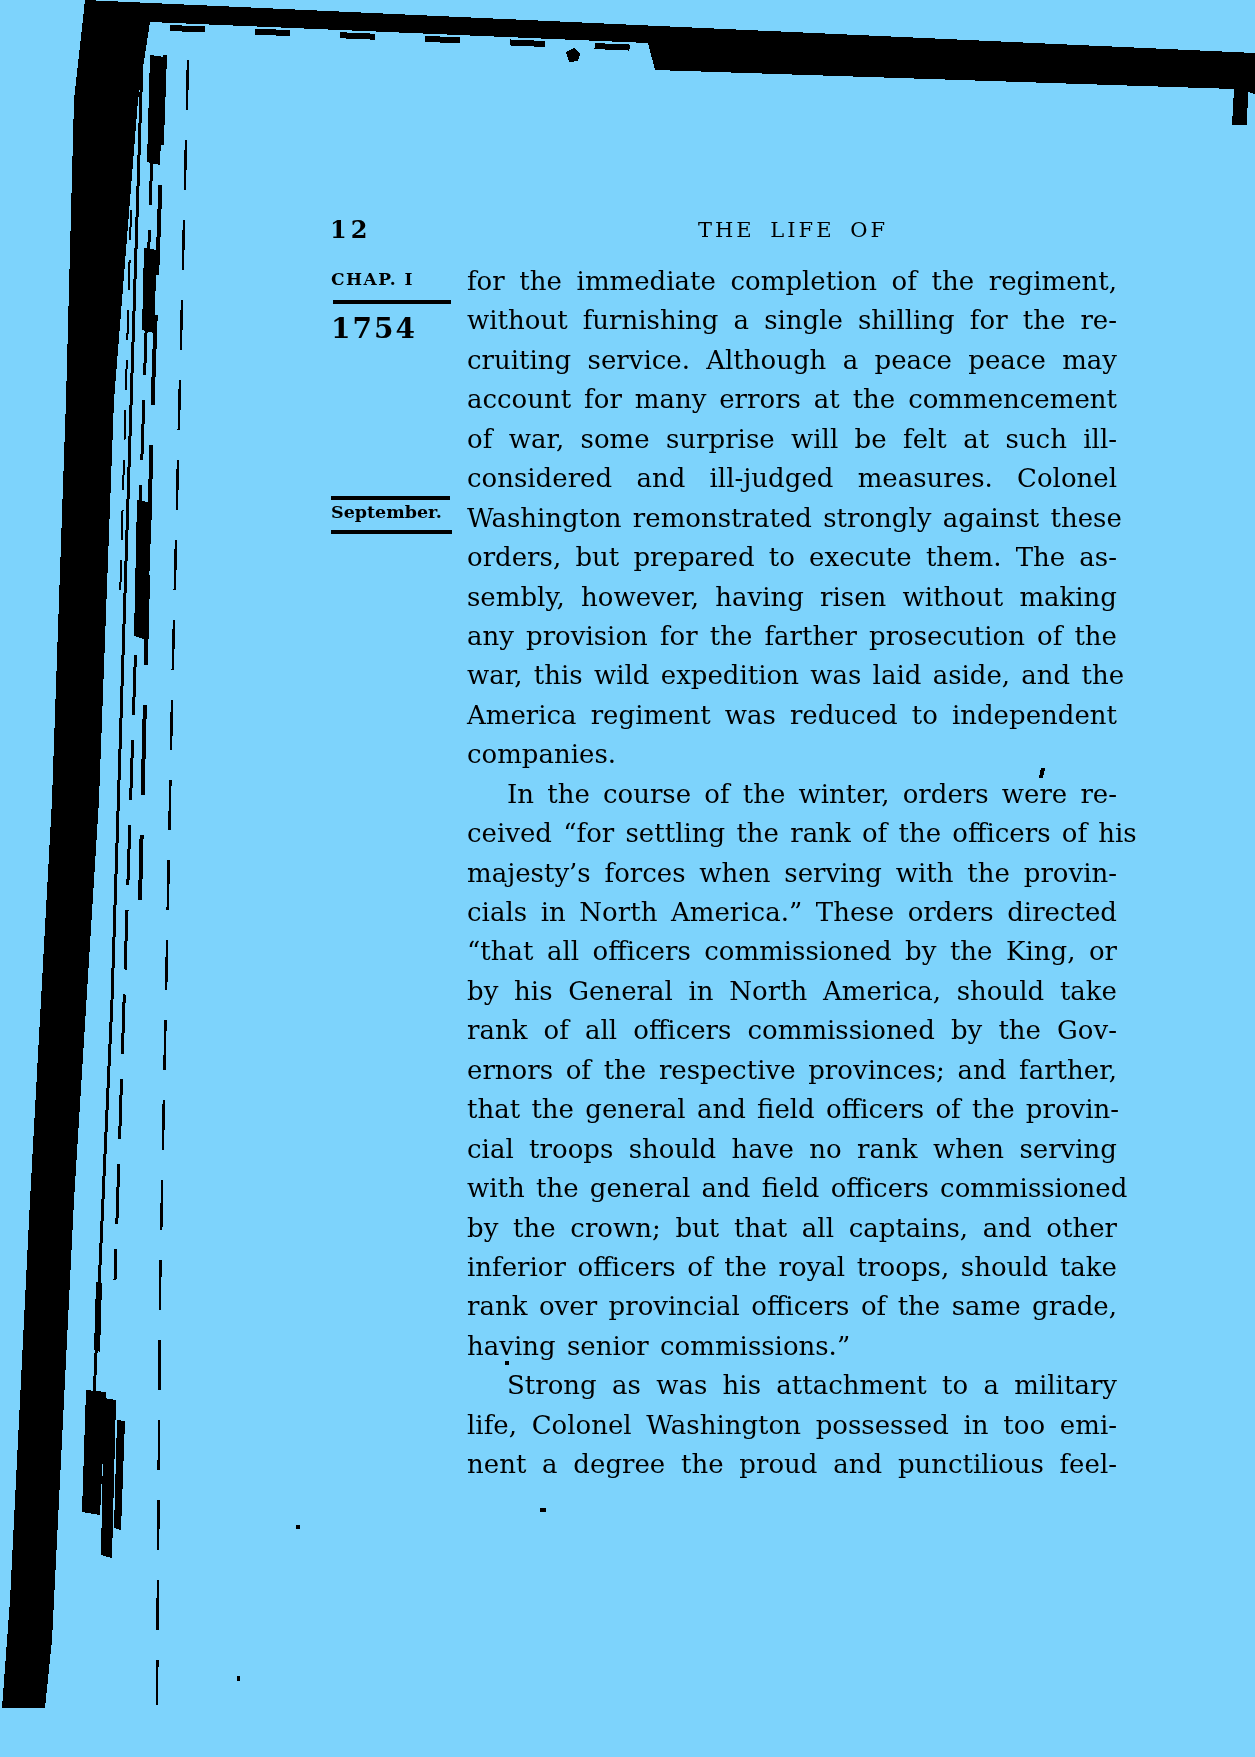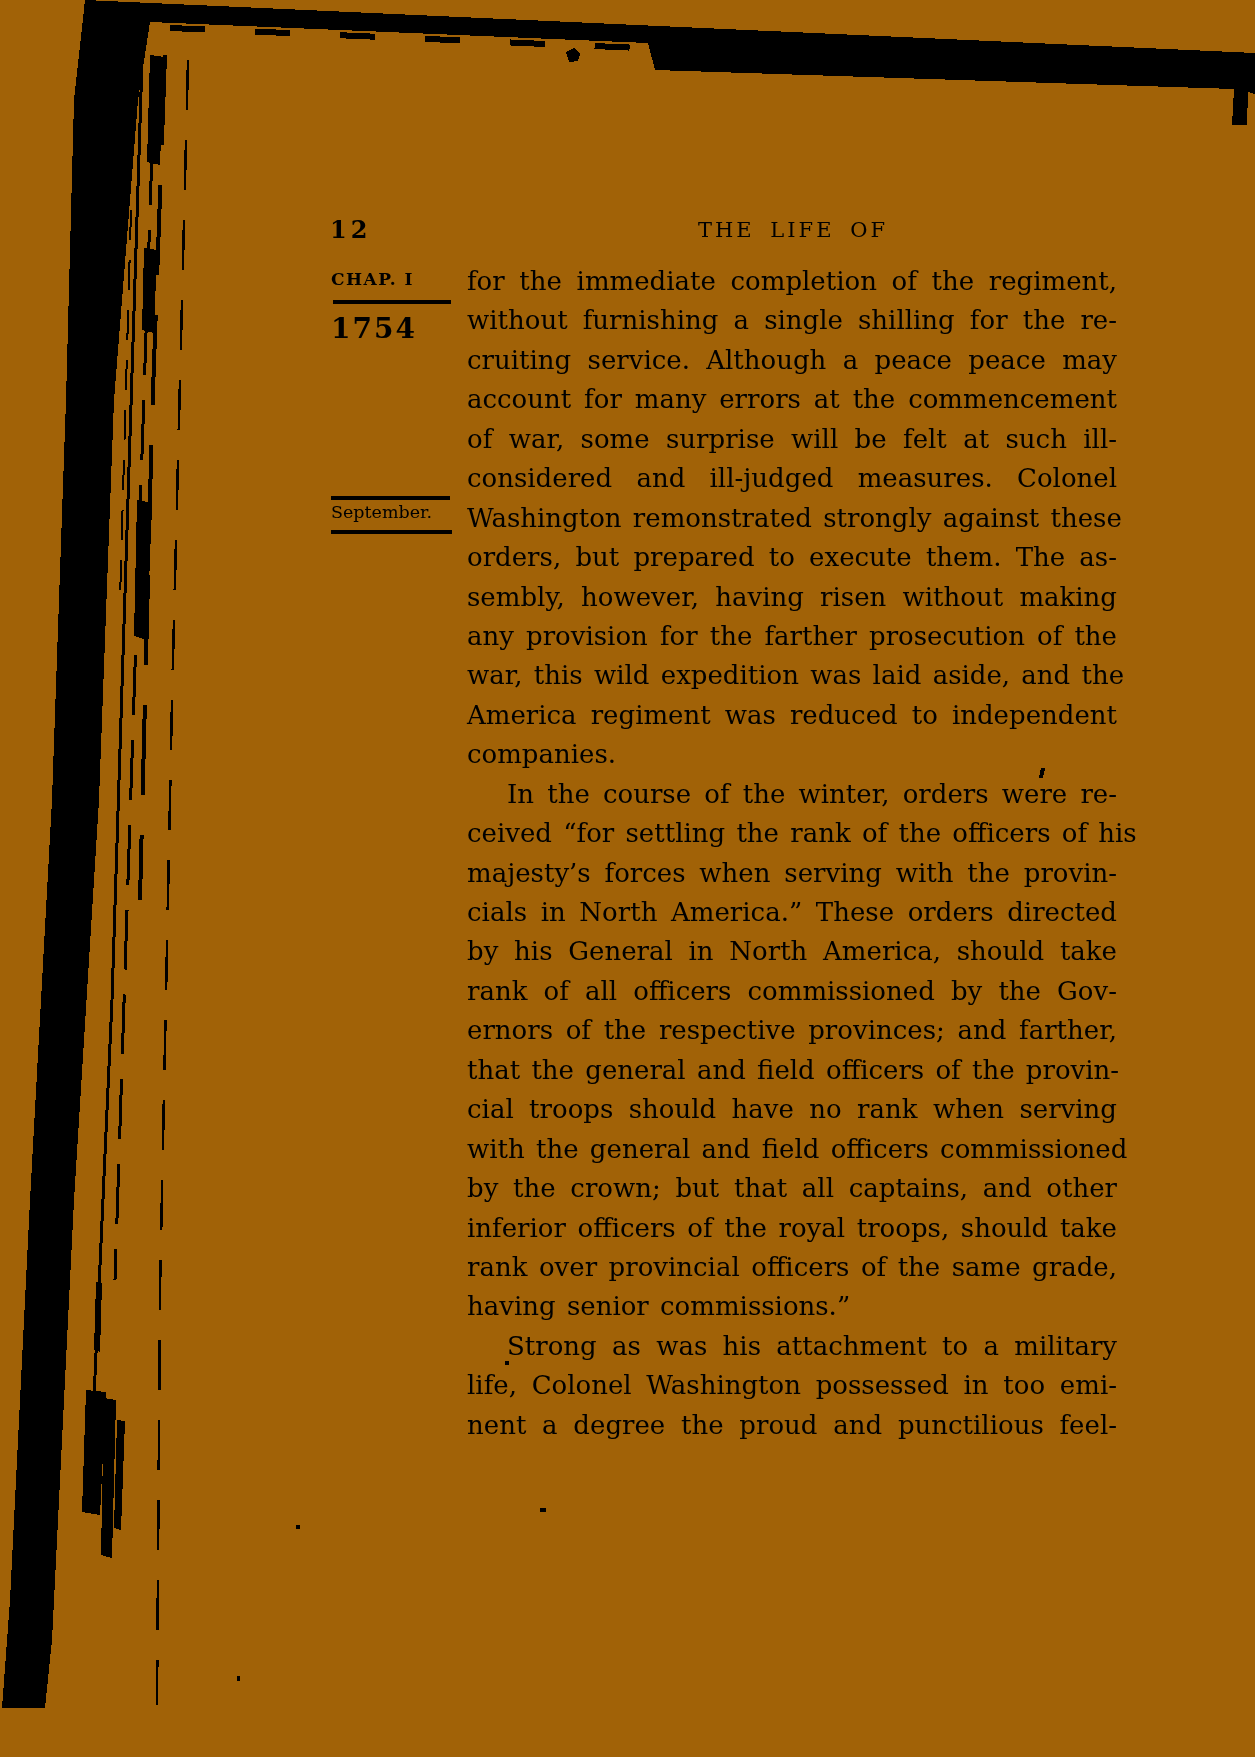--- a/index.html
+++ b/index.html
@@ -1,40 +1,40 @@
 <!DOCTYPE html>
 <html><head>
 <meta charset="utf-8">
 <style>
   html,body { margin:0; padding:0; background:#e8e8e8; }
   .page {
     position:relative;
     width:1255px; height:1757px;
-    background:#a16207;
+    background:#7dd3fc;
     overflow:hidden;
     font-family:"DejaVu Serif", serif;
     color:#000;
   }
   svg.artifacts { position:absolute; left:0; top:0; z-index:1; }
   .txt { position:absolute; z-index:2; }
 
   .page-number {
     left:330px; top:218px;
     font-size:24px; letter-spacing:4px; font-weight:bold; line-height:1;
   }
   .running-title {
     left:698px; top:220px; width:190px;
     font-size:21px; letter-spacing:3px; word-spacing:6px;
     font-weight:normal; line-height:1; text-align:center; white-space:nowrap;
   }
 
   .margin-col { left:331px; width:121px; }
   .m-chap  { top:271px; font-size:17px; letter-spacing:1.5px; font-weight:bold; line-height:1; }
   .m-year  { top:315px; font-size:28px; letter-spacing:2px; font-weight:bold; line-height:1; }
-  .m-month { top:504px; font-size:17.5px; font-weight:normal; line-height:1; }
+  .m-month { top:504px; font-size:17.5px; font-weight:bold; line-height:1; }
   .m-rule  { position:absolute; height:3.5px; background:#000; z-index:2; }
   .rule-1 { left:333px; top:300px; width:118px; }
   .rule-2 { left:331px; top:496px; width:119px; }
   .rule-3 { left:331px; top:530px; width:121px; }
 
   .body-text {
     left:455px; top:262px; width:662px;
     font-size:26px; line-height:39.45px; word-spacing:3px;
   }
   .bl { white-space:nowrap; text-align:justify; text-align-last:justify; height:39.45px;margin-left:12px; }
@@ -98,20 +98,21 @@
       <div class="bl">orders, but prepared to execute them.  The as-</div>
       <div class="bl">sembly, however, having risen without making</div>
       <div class="bl">any provision for the farther prosecution of the</div>
       <div class="bl">war, this wild expedition was laid aside, and the</div>
       <div class="bl">America regiment was reduced to independent</div>
       <div class="bl last">companies.</div>
       <div class="bl ind">In the course of the winter, orders were re-</div>
       <div class="bl">ceived “for settling the rank of the officers of his</div>
       <div class="bl">majesty’s forces when serving with the provin-</div>
       <div class="bl">cials in North America.”  These orders directed</div>
+      <div class="bl">“that all officers commissioned by the King, or</div>
       <div class="bl">by his General in North America, should take</div>
       <div class="bl">rank of all officers commissioned by the Gov-</div>
       <div class="bl">ernors of the respective provinces; and farther,</div>
       <div class="bl">that the general and field officers of the provin-</div>
       <div class="bl">cial troops should have no rank when serving</div>
       <div class="bl">with the general and field officers commissioned</div>
       <div class="bl">by the crown; but that all captains, and other</div>
       <div class="bl">inferior officers of the royal troops, should take</div>
       <div class="bl">rank over provincial officers of the same grade,</div>
       <div class="bl last">having senior commissions.”</div>

